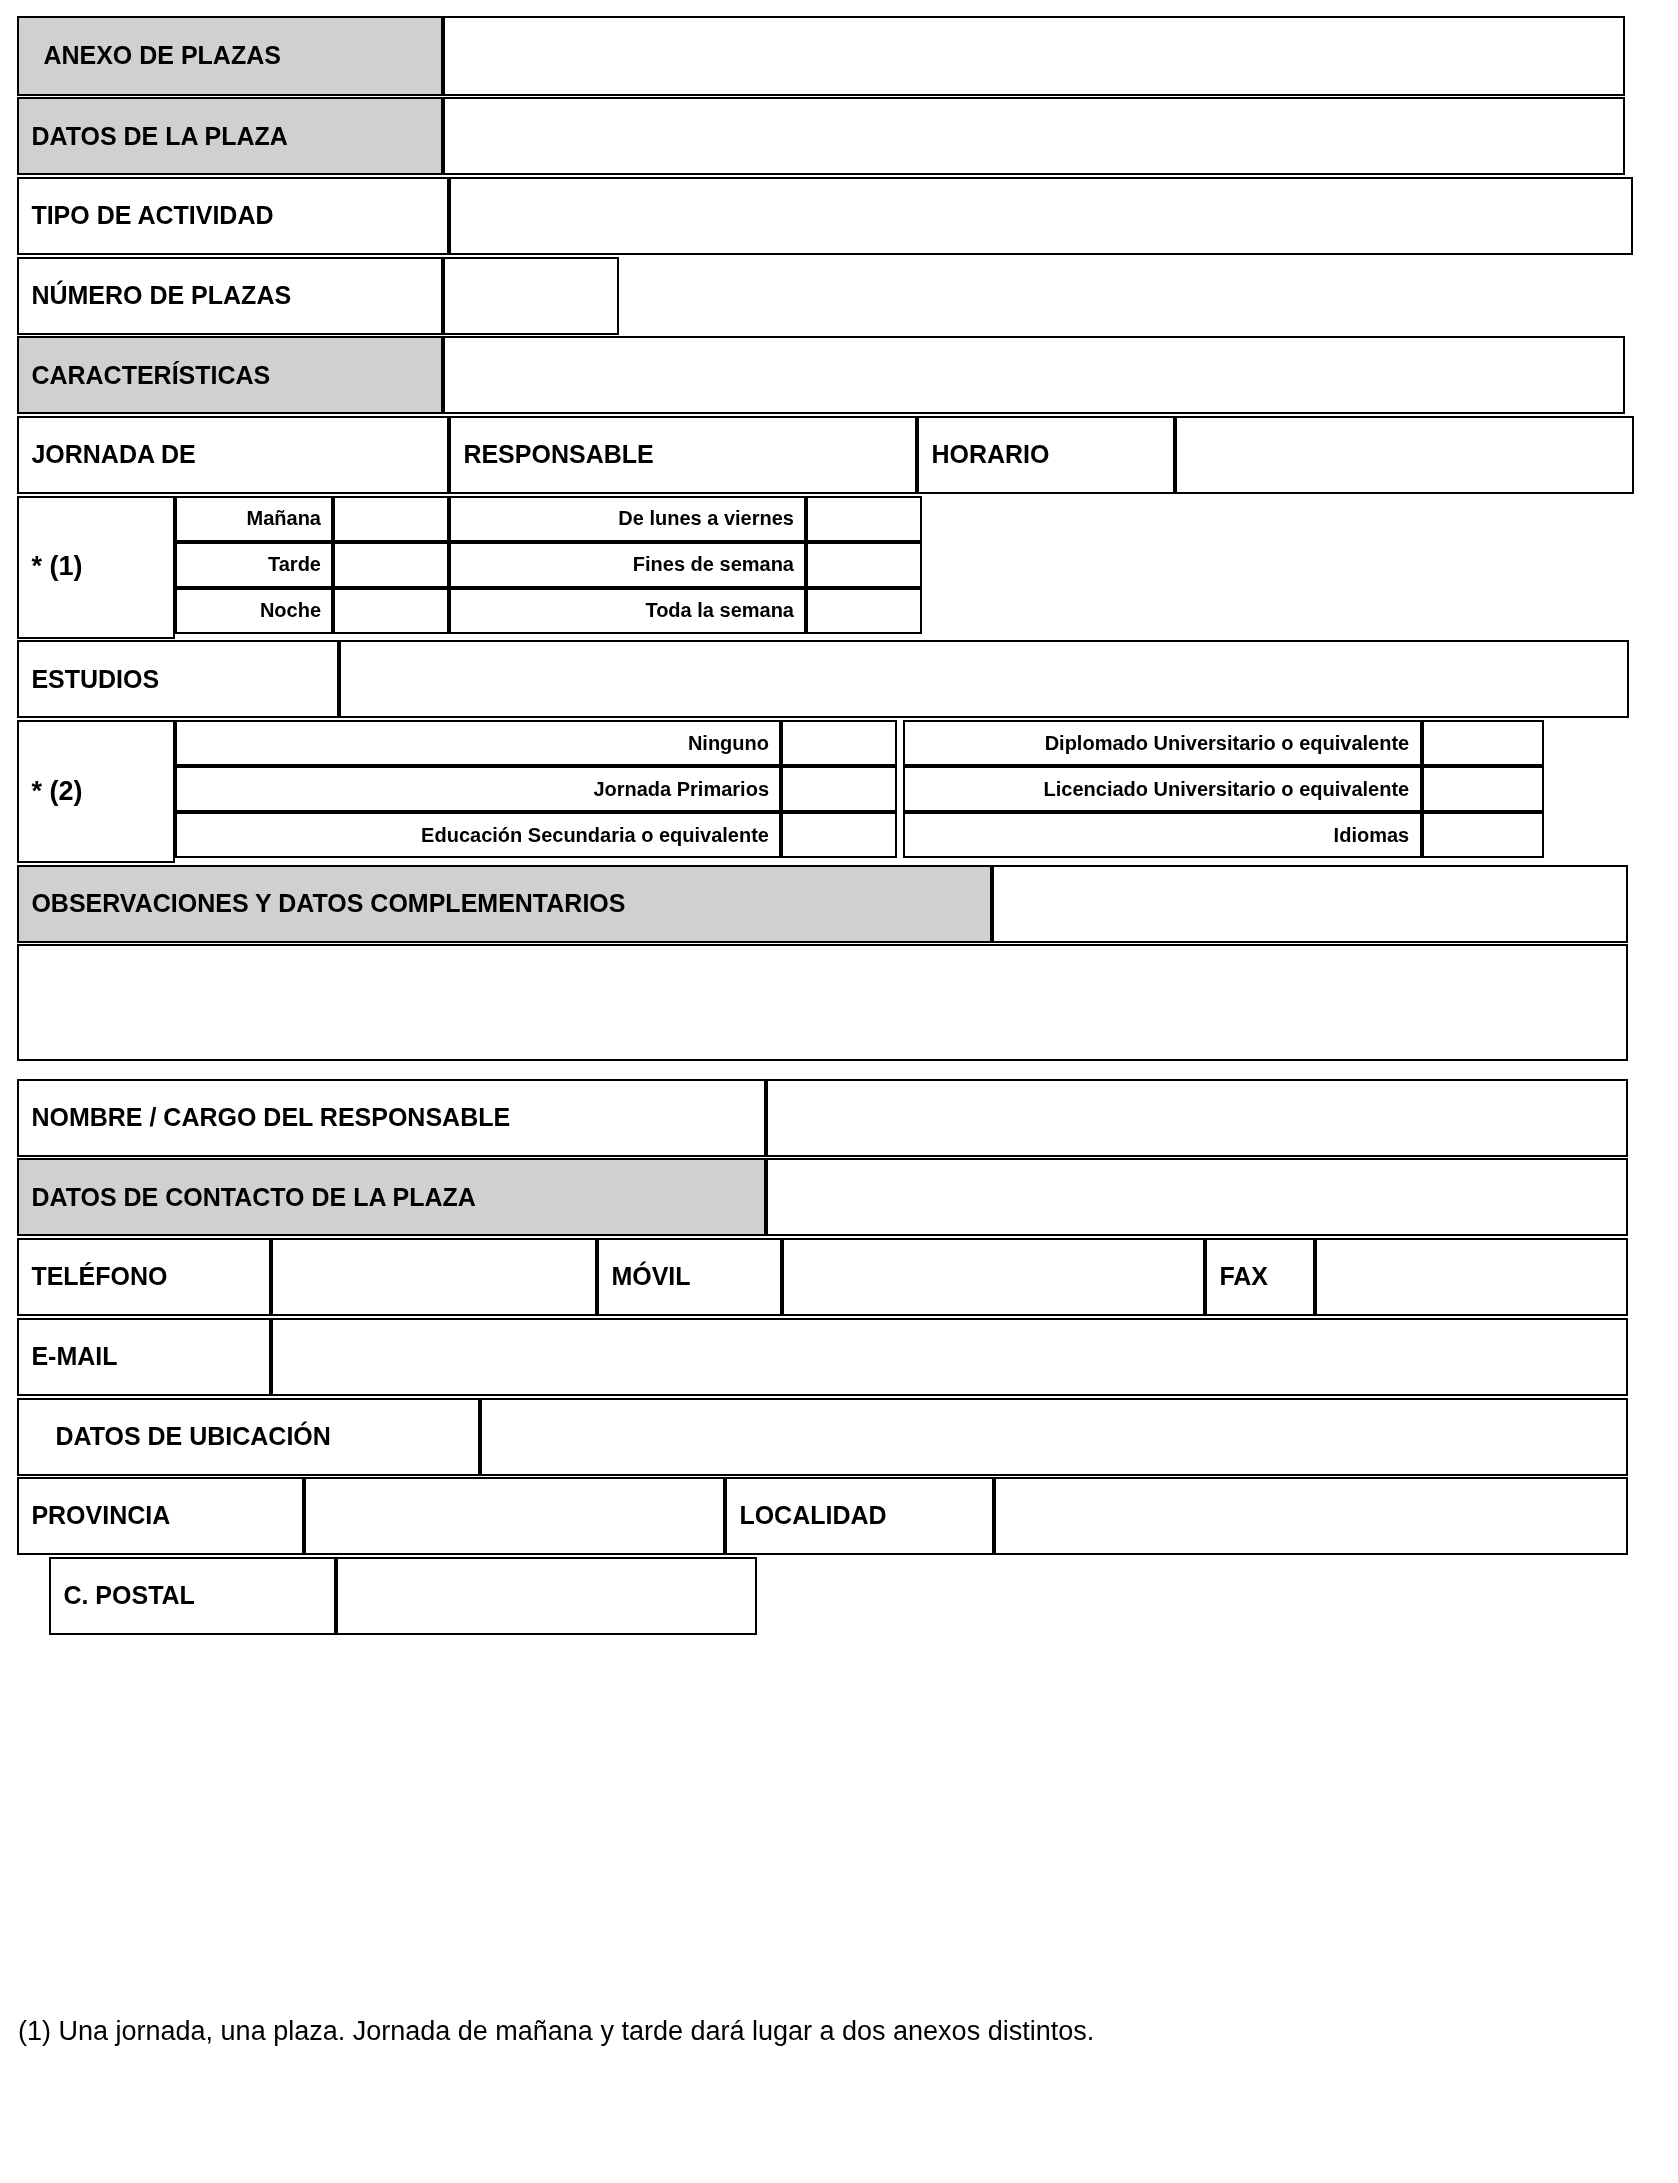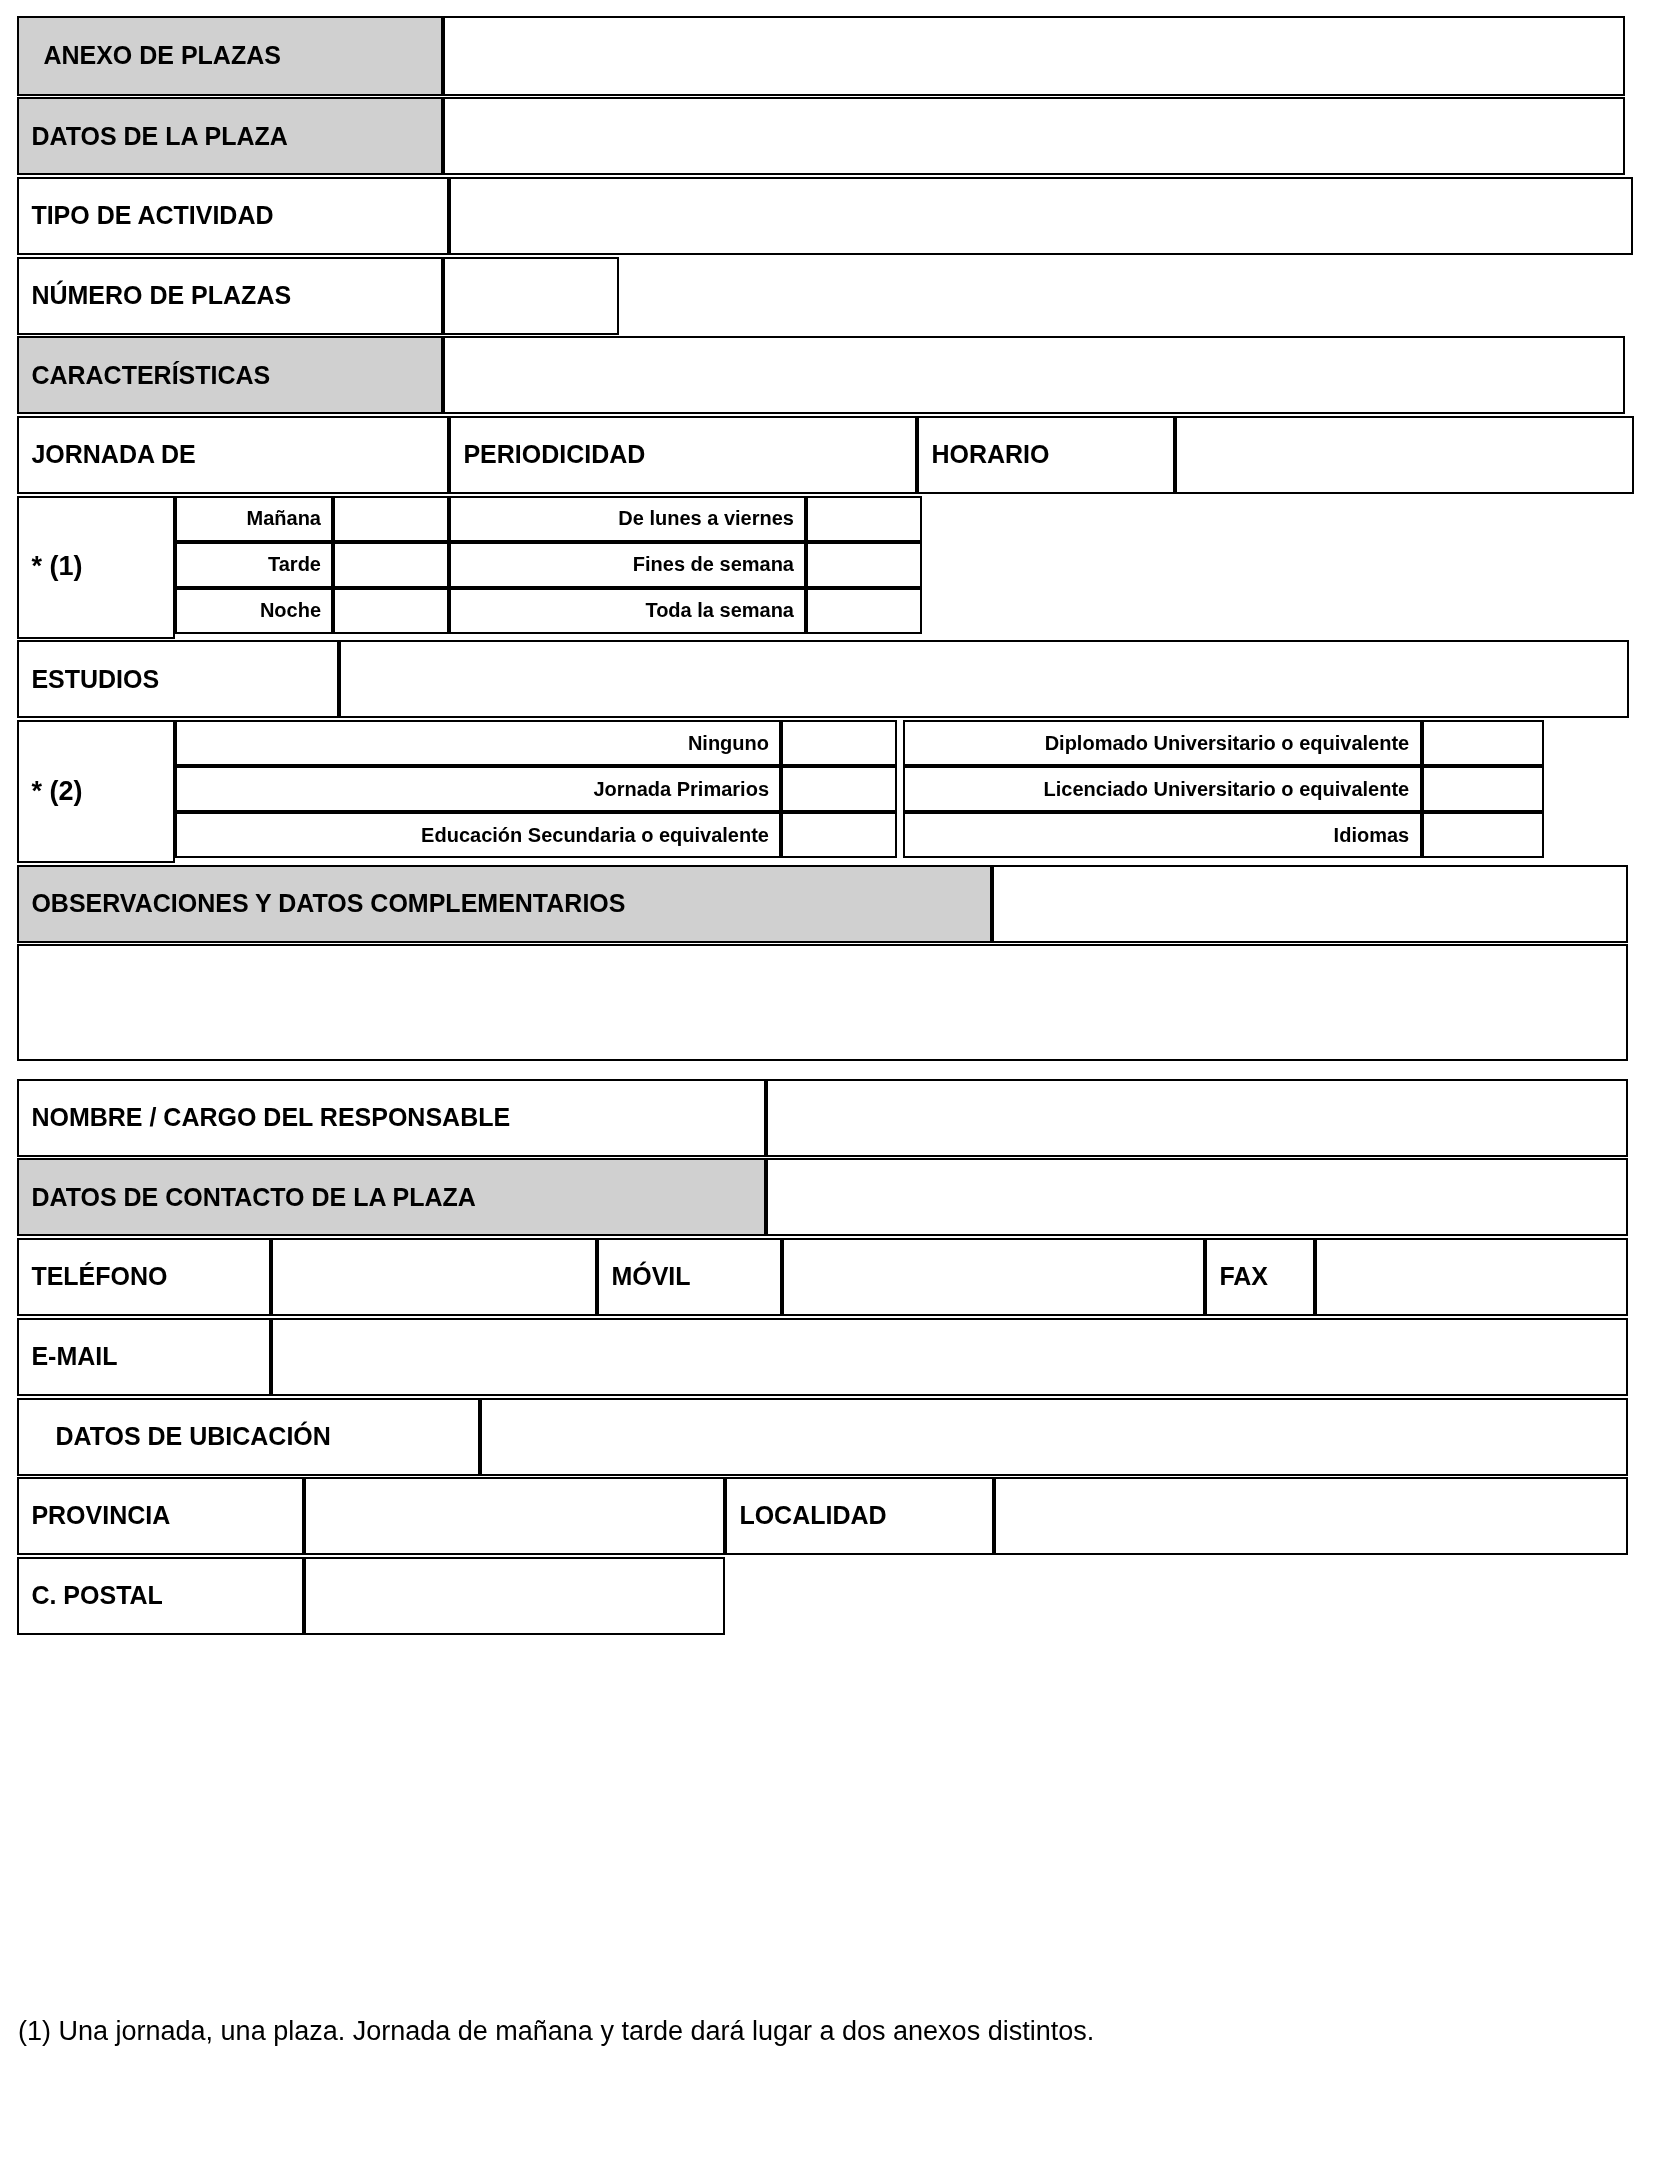--- a/index.html
+++ b/index.html
@@ -136,21 +136,21 @@
       <div class="cell blank h-std" style="width:176px;"></div>
     </div>
 
     <div class="row">
       <div class="cell shaded h-std" style="width:426px;">CARACTERÍSTICAS</div>
       <div class="cell blank h-std" style="width:1182px;"></div>
     </div>
 
     <div class="row">
       <div class="cell h-std" style="width:432px;">JORNADA DE</div>
-      <div class="cell h-std" style="width:468px;">PERIODICIDAD</div>
+      <div class="cell h-std" style="width:468px;">RESPONSABLE</div>
       <div class="cell h-std" style="width:258px;">HORARIO</div>
       <div class="cell blank h-std" style="width:459px;"></div>
     </div>
 
     <div class="row">
       <div class="cell blank" style="width:158px;height:143px;">
         <span class="marker">* (1)</span>
       </div>
 
       <div class="stack">
@@ -268,21 +268,21 @@
     </div>
 
     <div class="row">
       <div class="cell h-std" style="width:287px;">PROVINCIA</div>
       <div class="cell blank h-std" style="width:421px;"></div>
       <div class="cell h-std" style="width:269px;">LOCALIDAD</div>
       <div class="cell blank h-std" style="width:634px;"></div>
     </div>
 
     <div class="row">
-      <div class="cell h-std" style="width:287px;">C. POSTAL</div>
+      <div class="cell h-std" style="width:287px;margin-left:32px;">C. POSTAL</div>
       <div class="cell blank h-std" style="width:421px;"></div>
     </div>
 
   </div>
 
   <div class="notes">
     <div class="note">(1) Una jornada, una plaza. Jornada de mañana y tarde dará lugar a dos anexos distintos.</div>
   </div>
 
 </div>

